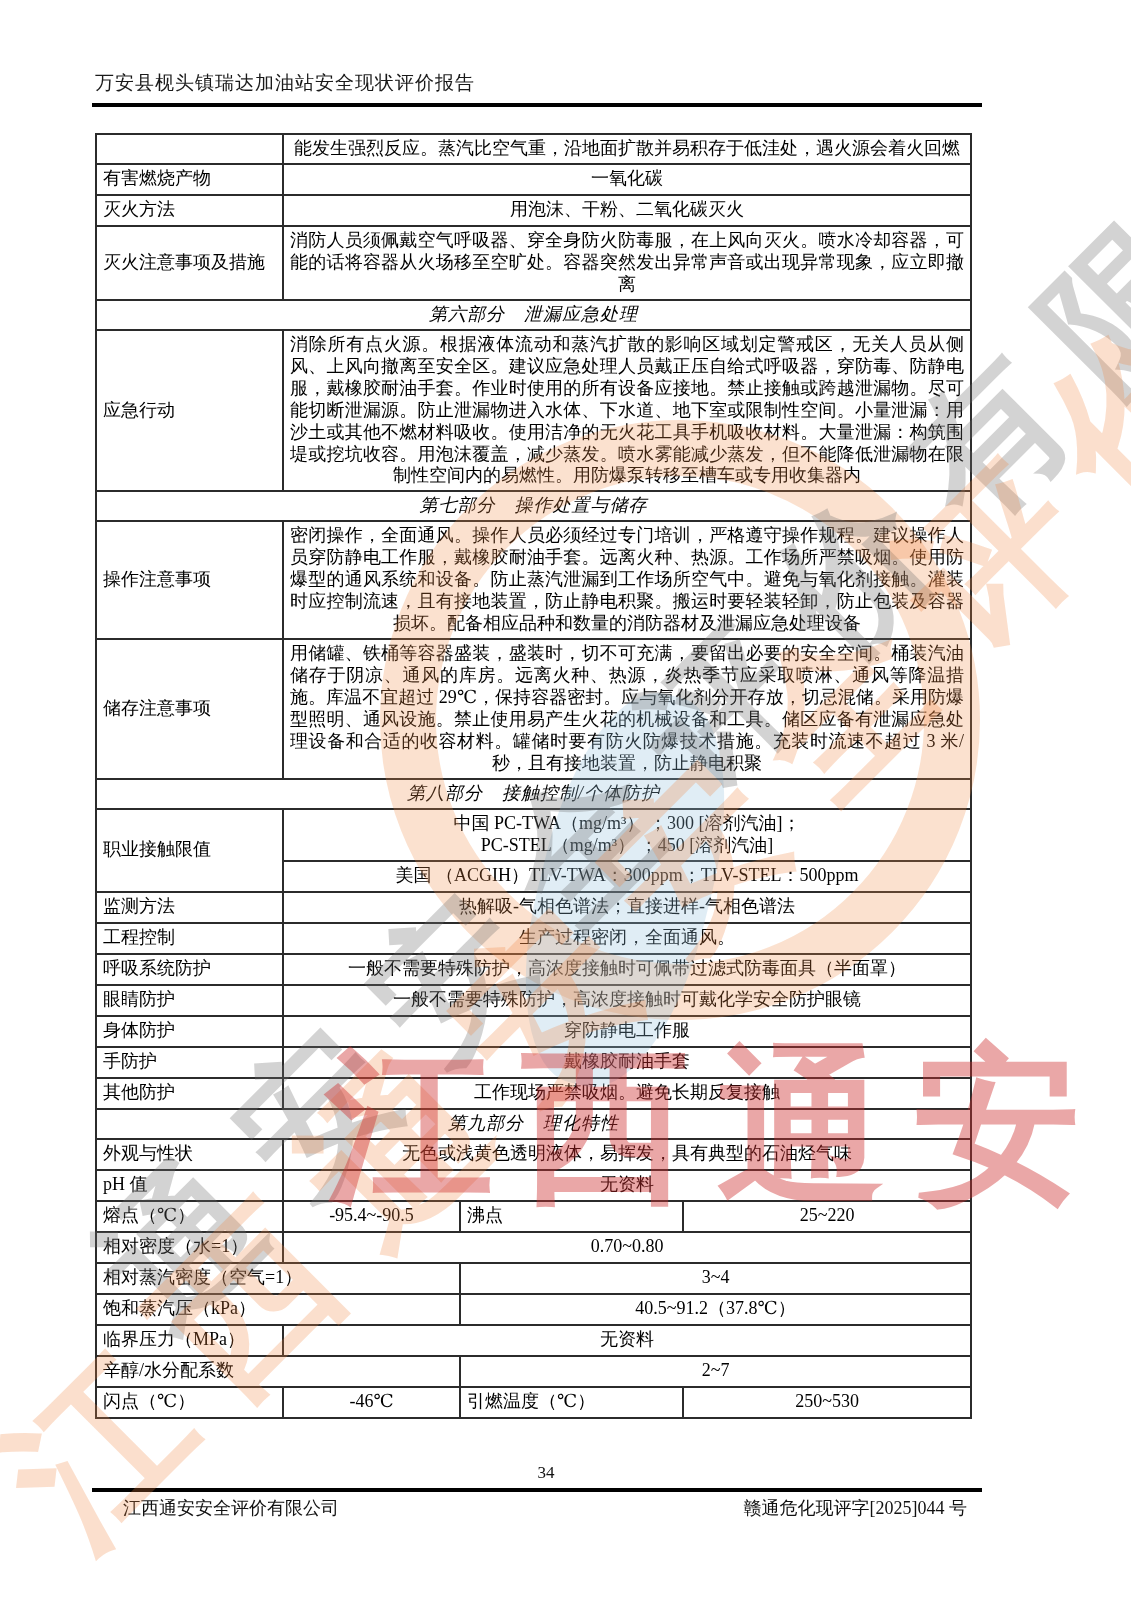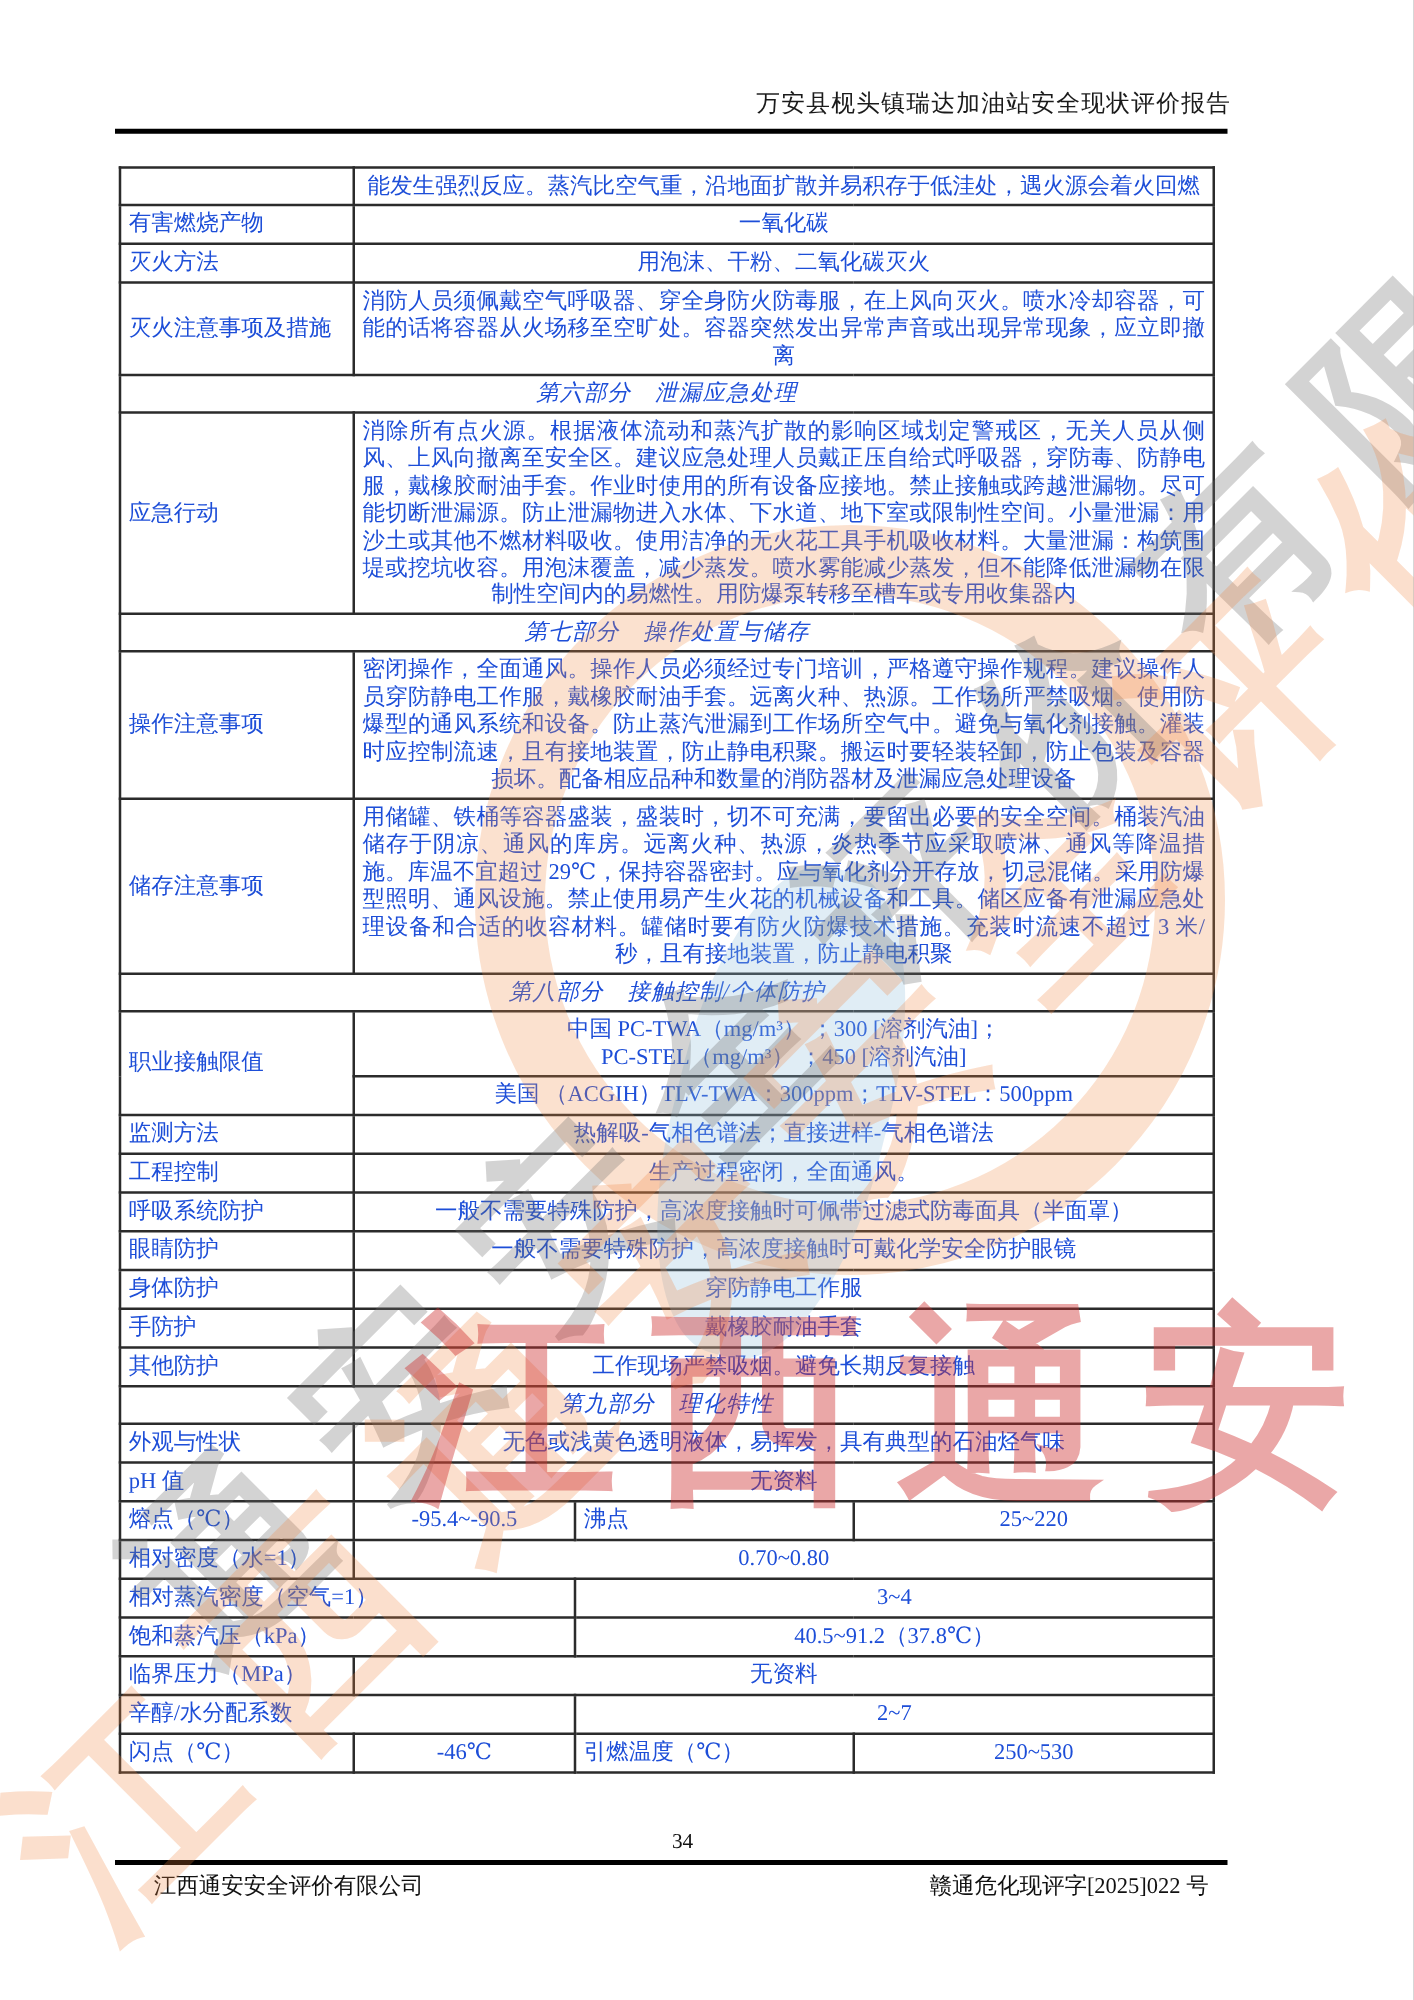--- a/index.html
+++ b/index.html
@@ -9,39 +9,39 @@
     width:1131px; height:1600px;
     margin:0 auto;
     background:#ffffff;
     overflow:hidden;
     font-family:"Liberation Serif","DejaVu Serif",serif;
     color:#111;
   }
   
   .doc-title {
     position:absolute; top:70px; left:95px; width:890px;
-    text-align:right; font-size:19px; letter-spacing:1px;
+    text-align:left; font-size:19px; letter-spacing:1px;
     color:#1a1a1a;
     font-family:Liberation Mono, monospace;
   }
   .header-rule {
     position:absolute; top:103px; left:92px; width:890px; height:4px;
     background:#000;
   }
   
   table.msds {
     position:absolute; left:95px; top:133px; width:875px;
     border-collapse:collapse; table-layout:fixed;
     font-size:18px; line-height:1.22;
   }
   table.msds td {
     border:2px solid #2b2b2b;
     padding:3px 6px;
     vertical-align:middle;
-    color:#1d4ed8;
+    color:#000000;
   }
   td.lbl { padding:3px 4px; }
   td.val { text-align:justify; text-align-last:center; padding:3px 12px; }
   td.val-c { text-align:center; padding:3px 10px; }
   td.sec { text-align:center; padding:4px 6px; letter-spacing:1px;font-style:italic; }
   td.minh { height:31px; }
   .limit-line { }
   
   .page-number {
     position:absolute; top:1463px; left:101px; width:890px;
@@ -229,16 +229,16 @@
       <td class="lbl">引燃温度（℃）</td>
       <td class="val-c">250~530</td>
     </tr>
   </tbody>
     </table>
 
   <div class="page-number">34</div>
   <div class="footer-rule"></div>
   <div class="footer-row">
     <span class="footer-company">江西通安安全评价有限公司</span>
-    <span class="footer-docnum">赣通危化现评字[2025]022 号</span>
+    <span class="footer-docnum">赣通危化现评字[2025]044 号</span>
   </div>
 
 </div>
 
 </body></html>

